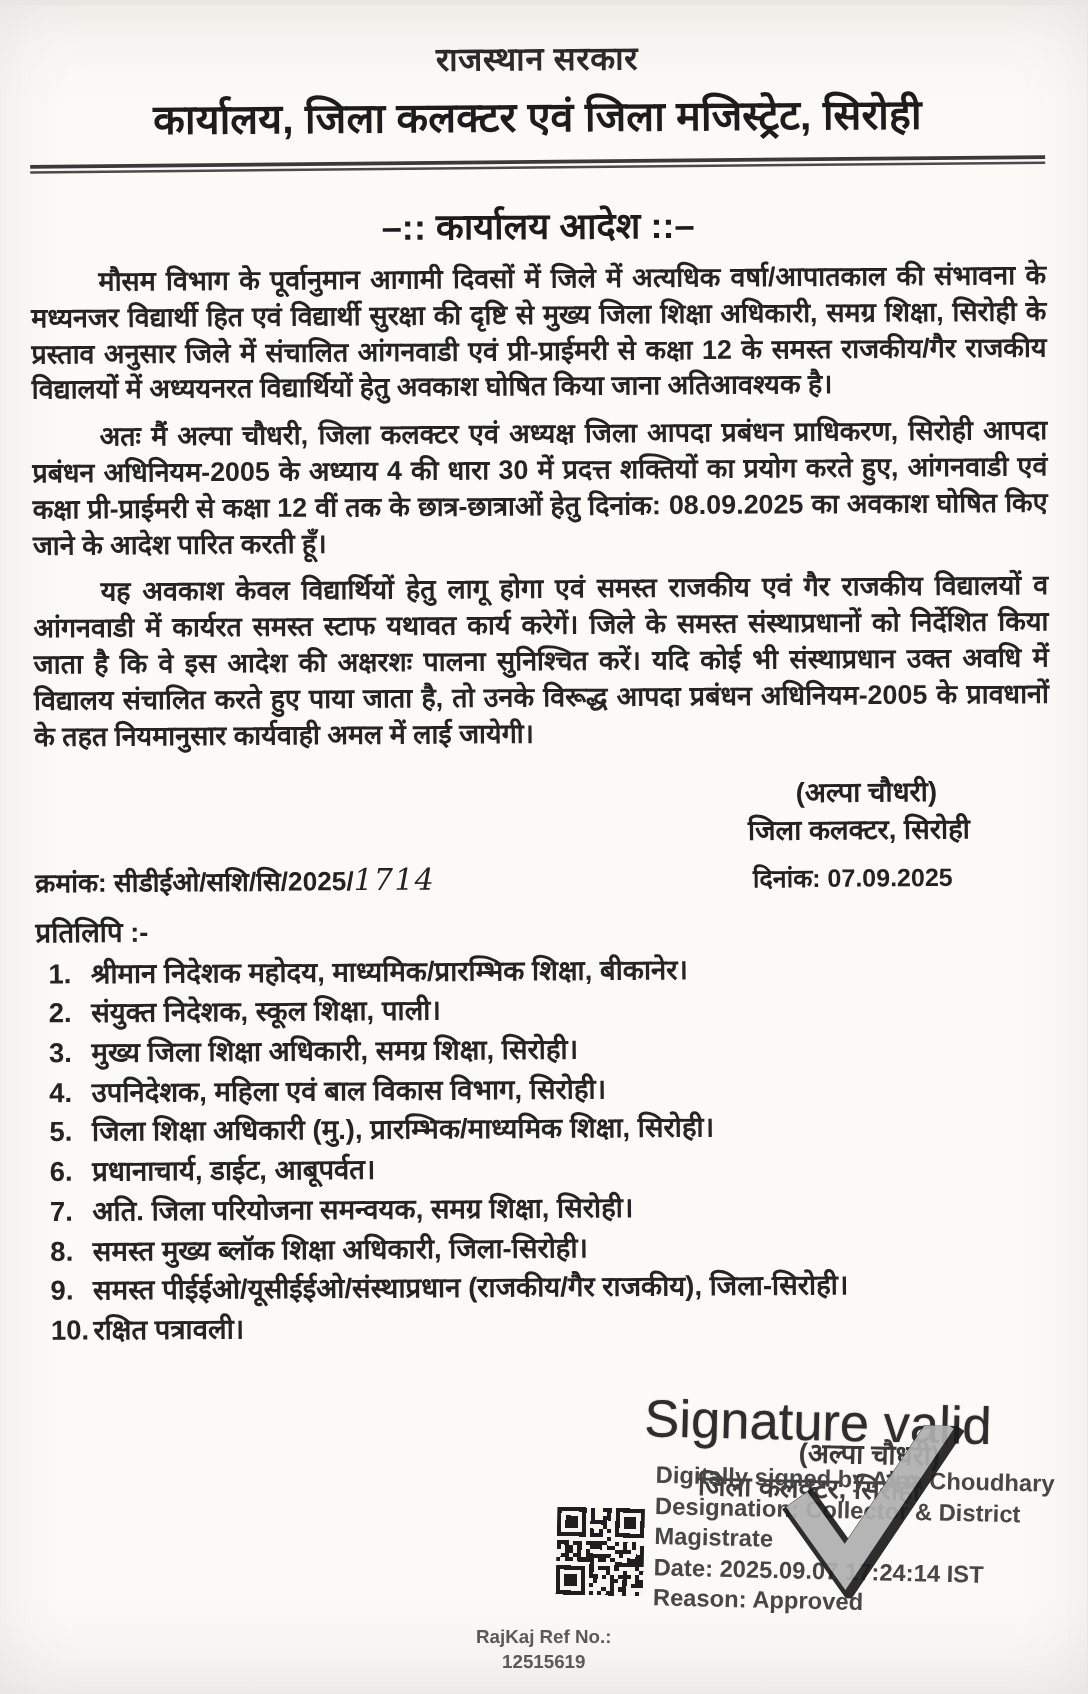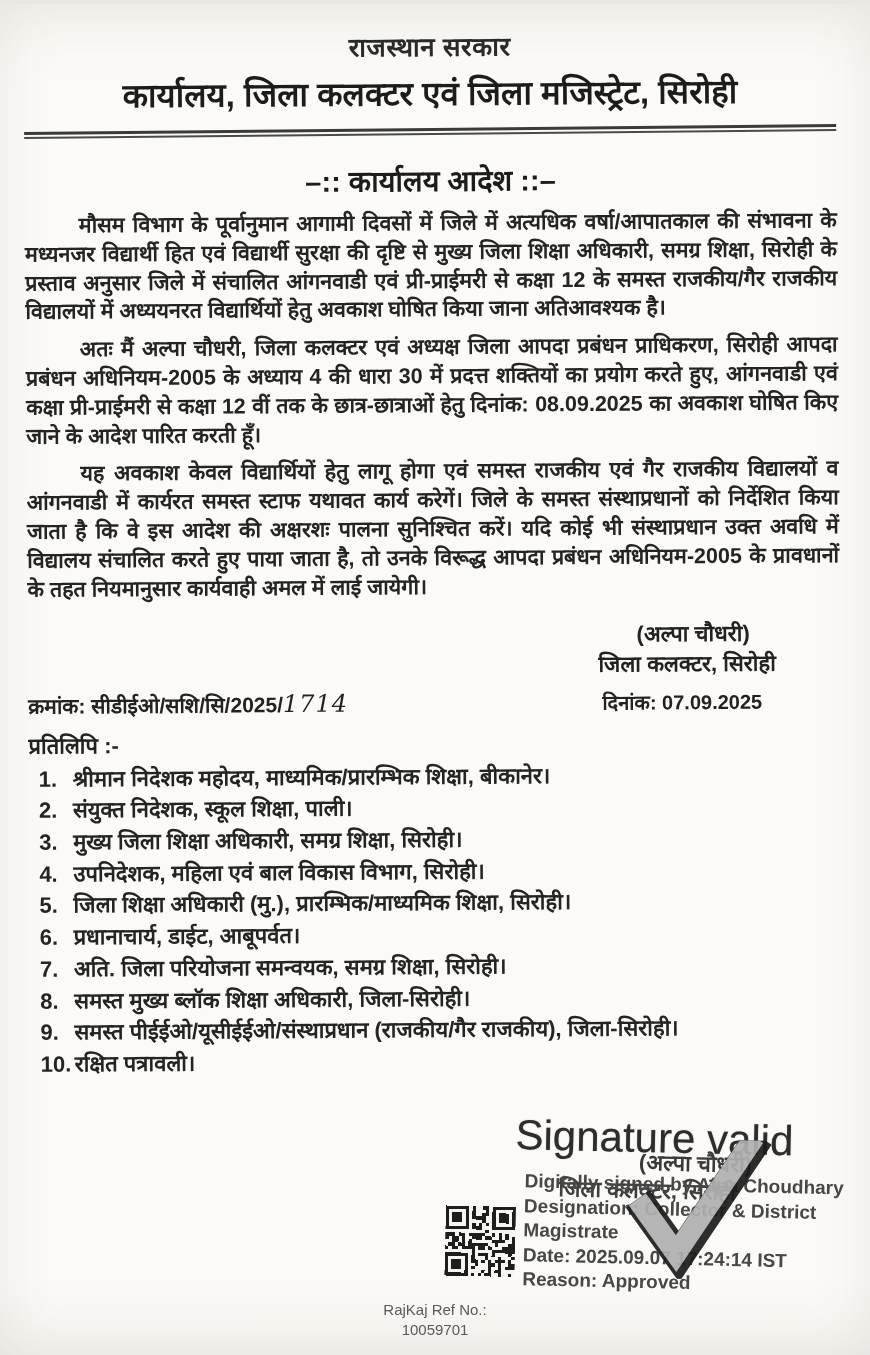--- a/index.html
+++ b/index.html
@@ -79,21 +79,21 @@
     text-shadow:0 0 1px rgba(40,40,40,.6);
   }
   .sig-details{
     position:absolute;left:94px;top:60px;width:330px;
     font-size:19px;line-height:24.5px;color:#474747;font-weight:600;
   }
   .qr{position:absolute;left:16px;top:96px;width:70px;height:74px;}
   .check{position:absolute;left:168px;top:26px;width:175px;height:140px;opacity:.92;}
   .footer{
     position:absolute;left:0;right:0;top:1296px;text-align:center;
-    font-size:15px;font-weight:400;color:#5a5a5a;line-height:1.3;
+    font-size:15px;font-weight:700;color:#5a5a5a;line-height:1.3;
   }
 </style>
 </head>
 <body>
 
 <div class="page">
   <div class="doc">
 
     <div class="govt-line">राजस्थान सरकार</div>
     <div class="office-line">कार्यालय, जिला कलक्टर एवं जिला मजिस्ट्रेट, सिरोही</div>
@@ -318,15 +318,15 @@
     <div class="check">
       <svg viewBox="0 0 100 100" width="175" height="140">
         <path d="M22 52 L46 84 L96 6" fill="none" stroke="#1c1c1c" stroke-width="21" stroke-linecap="square"></path>
         <path d="M20 50 L44 82 L94 4" fill="none" stroke="#b0b0b0" stroke-width="15" stroke-linecap="square"></path>
       </svg>
     </div>
   </div>
 
   <div class="footer">
     <div>RajKaj Ref No.:</div>
-    <div>10059701</div>
+    <div>12515619</div>
   </div>
 </div>
 
 </body></html>

